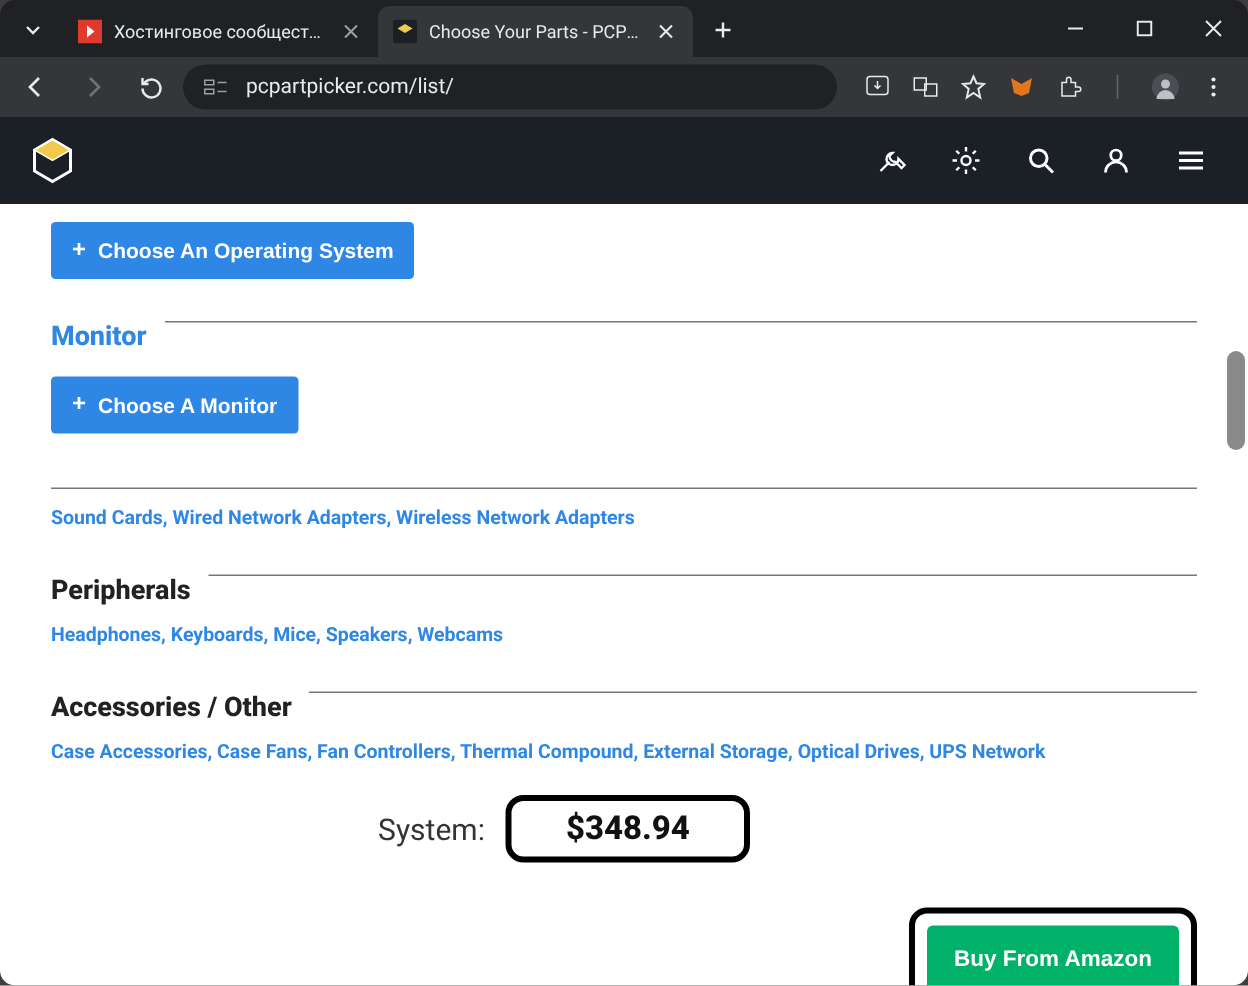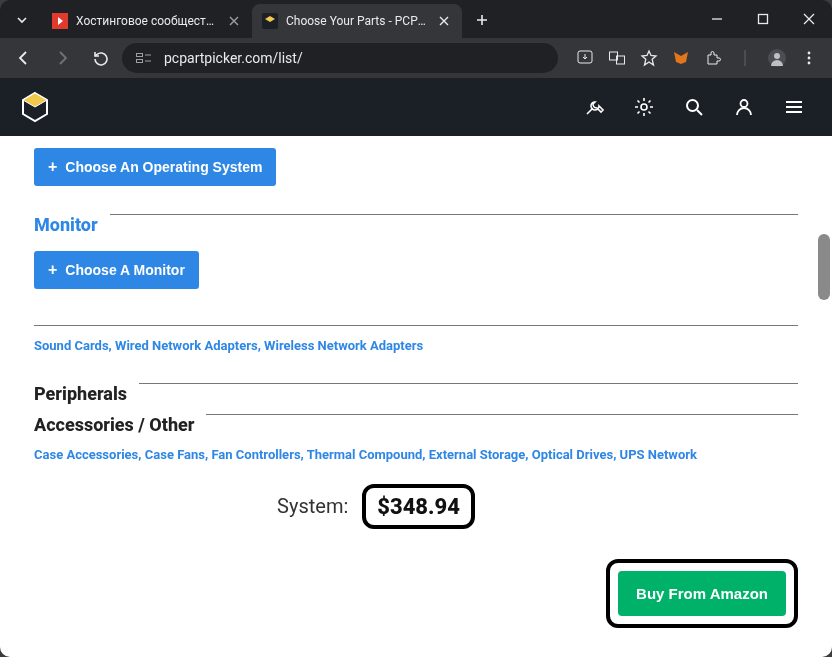--- a/index.html
+++ b/index.html
@@ -102,21 +102,21 @@
   }
   .links a { color:#2e87e5; text-decoration:none;text-align:center; }
   .links .sep { color:#2e87e5; }
 
   .total-row {
     display:flex; align-items:center; gap:14px; margin-top:4px;
     justify-content:center; transform: translateX(-40px);
   }
   .total-label { font-size:20px; color:#333; }
   .total-box {
-    border: 4px solid #000; border-radius: 12px; padding: 6px 11px;
+    border: 4px solid #000; border-radius: 12px; padding: 6px 36px;
     font-size:22px; font-weight:800; color:#111;
   }
 
   .buy-wrap {
     display:flex; justify-content:flex-end; margin-top:30px;
   }
   .buy-outline {
     border: 4px solid #000; border-radius: 12px; padding: 8px;
   }
   .buy-btn {
@@ -336,20 +336,27 @@
     </div>
     <div class="links">
       <a href="#">Sound Cards</a><span class="sep">, </span>
       <a href="#">Wired Network Adapters</a><span class="sep">, </span>
       <a href="#">Wireless Network Adapters</a>
     </div>
 
     <div class="section-row">
       <span class="section-title">Peripherals</span>
       <span class="hr"></span>
+    </div>
+    <div class="links">
+      <a href="#">Headphones</a><span class="sep">, </span>
+      <a href="#">Keyboards</a><span class="sep">, </span>
+      <a href="#">Mice</a><span class="sep">, </span>
+      <a href="#">Speakers</a><span class="sep">, </span>
+      <a href="#">Webcams</a>
     </div>
 
     <div class="section-row">
       <span class="section-title">Accessories / Other</span>
       <span class="hr"></span>
     </div>
     <div class="links" style="margin-bottom:18px">
       <a href="#">Case Accessories</a><span class="sep">, </span>
       <a href="#">Case Fans</a><span class="sep">, </span>
       <a href="#">Fan Controllers</a><span class="sep">, </span>

